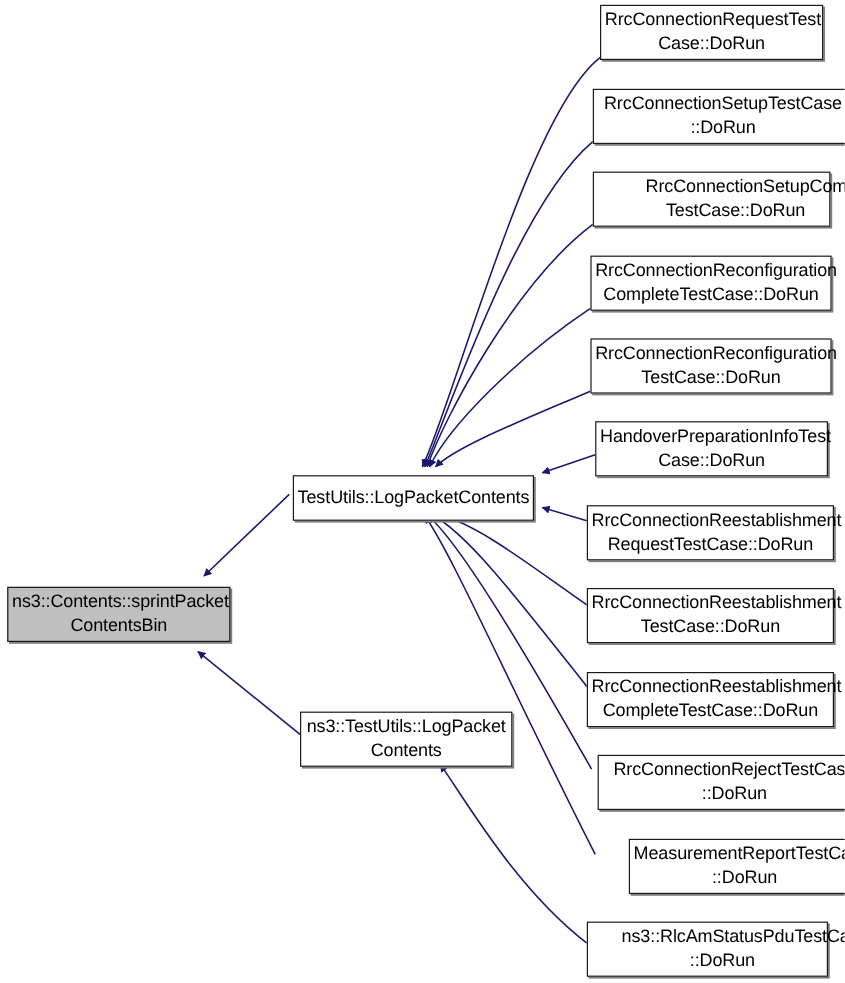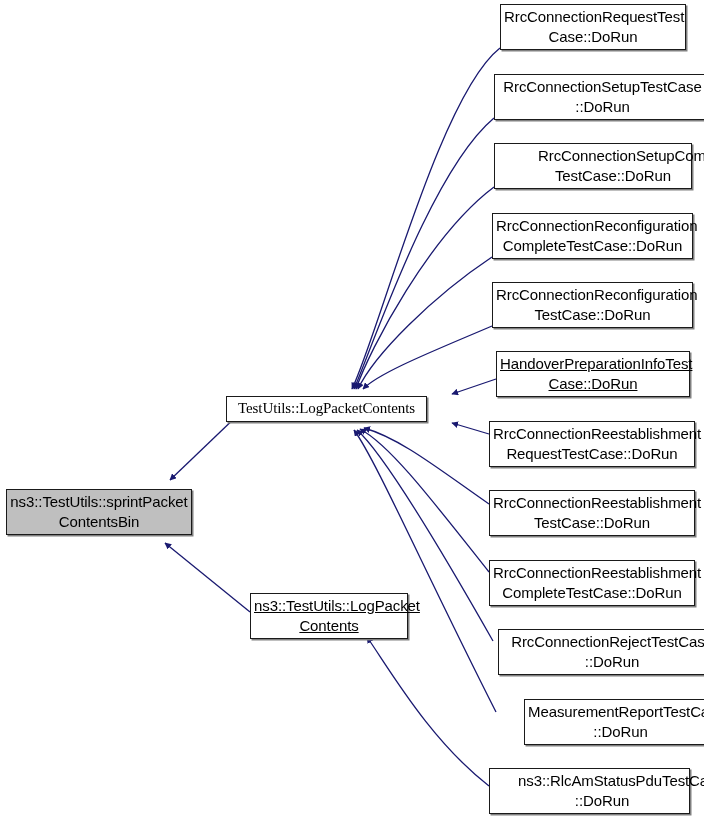--- a/index.html
+++ b/index.html
@@ -74,27 +74,27 @@
         <path d="M 489,504 C 440,470 400,438 364,428" fill="none" stroke="#191970" stroke-width="1.3" marker-end="url(#arrow)"></path>
         <path d="M 489,572 C 432,500 390,445 360,429" fill="none" stroke="#191970" stroke-width="1.3" marker-end="url(#arrow)"></path>
         <path d="M 493,641 C 430,530 382,452 357,430" fill="none" stroke="#191970" stroke-width="1.3" marker-end="url(#arrow)"></path>
         <path d="M 496,712 C 424,570 376,460 354,430" fill="none" stroke="#191970" stroke-width="1.3" marker-end="url(#arrow)"></path>
         <path d="M 489,786 C 430,740 390,670 367,637" fill="none" stroke="#191970" stroke-width="1.3" marker-end="url(#arrow)"></path>
       </g>
   </svg>
 
   <div id="nodes">
       <div class="node highlight" style="left: 6px; top: 489px; width: 186px; height: 46px;">
-        <span class="lbl">ns3::TestUtils::sprintPacket
+        <span class="lbl">ns3::Contents::sprintPacket
 ContentsBin</span>
       </div>
-      <div class="node" style="left: 226px; top: 396px; width: 201px; height: 26px; font-family: Liberation Serif, serif;">
+      <div class="node" style="left: 244px; top: 396px; width: 201px; height: 38px;">
         <span class="lbl">TestUtils::LogPacketContents</span>
       </div>
-      <div class="node" style="left: 250px; top: 593px; width: 158px; height: 46px; text-decoration: underline;">
+      <div class="node" style="left: 250px; top: 593px; width: 177px; height: 46px;">
         <span class="lbl">ns3::TestUtils::LogPacket
 Contents</span>
       </div>
       <div class="node" style="left: 500px; top: 4px; width: 186px; height: 46px;">
         <span class="lbl">RrcConnectionRequestTest
 Case::DoRun</span>
       </div>
       <div class="node" style="left: 494px; top: 74px; width: 217px; height: 46px;">
         <span class="lbl">RrcConnectionSetupTestCase
 ::DoRun</span>
@@ -104,21 +104,21 @@
 TestCase::DoRun</span>
       </div>
       <div class="node" style="left: 492px; top: 213px; width: 201px; height: 46px;">
         <span class="lbl">RrcConnectionReconfiguration
 CompleteTestCase::DoRun</span>
       </div>
       <div class="node" style="left: 492px; top: 282px; width: 201px; height: 46px;">
         <span class="lbl">RrcConnectionReconfiguration
 TestCase::DoRun</span>
       </div>
-      <div class="node" style="left: 496px; top: 351px; width: 194px; height: 46px; text-decoration: underline;">
+      <div class="node" style="left: 496px; top: 351px; width: 194px; height: 46px;">
         <span class="lbl">HandoverPreparationInfoTest
 Case::DoRun</span>
       </div>
       <div class="node" style="left: 489px; top: 421px; width: 206px; height: 46px;">
         <span class="lbl">RrcConnectionReestablishment
 RequestTestCase::DoRun</span>
       </div>
       <div class="node" style="left: 489px; top: 490px; width: 206px; height: 46px;">
         <span class="lbl">RrcConnectionReestablishment
 TestCase::DoRun</span>

